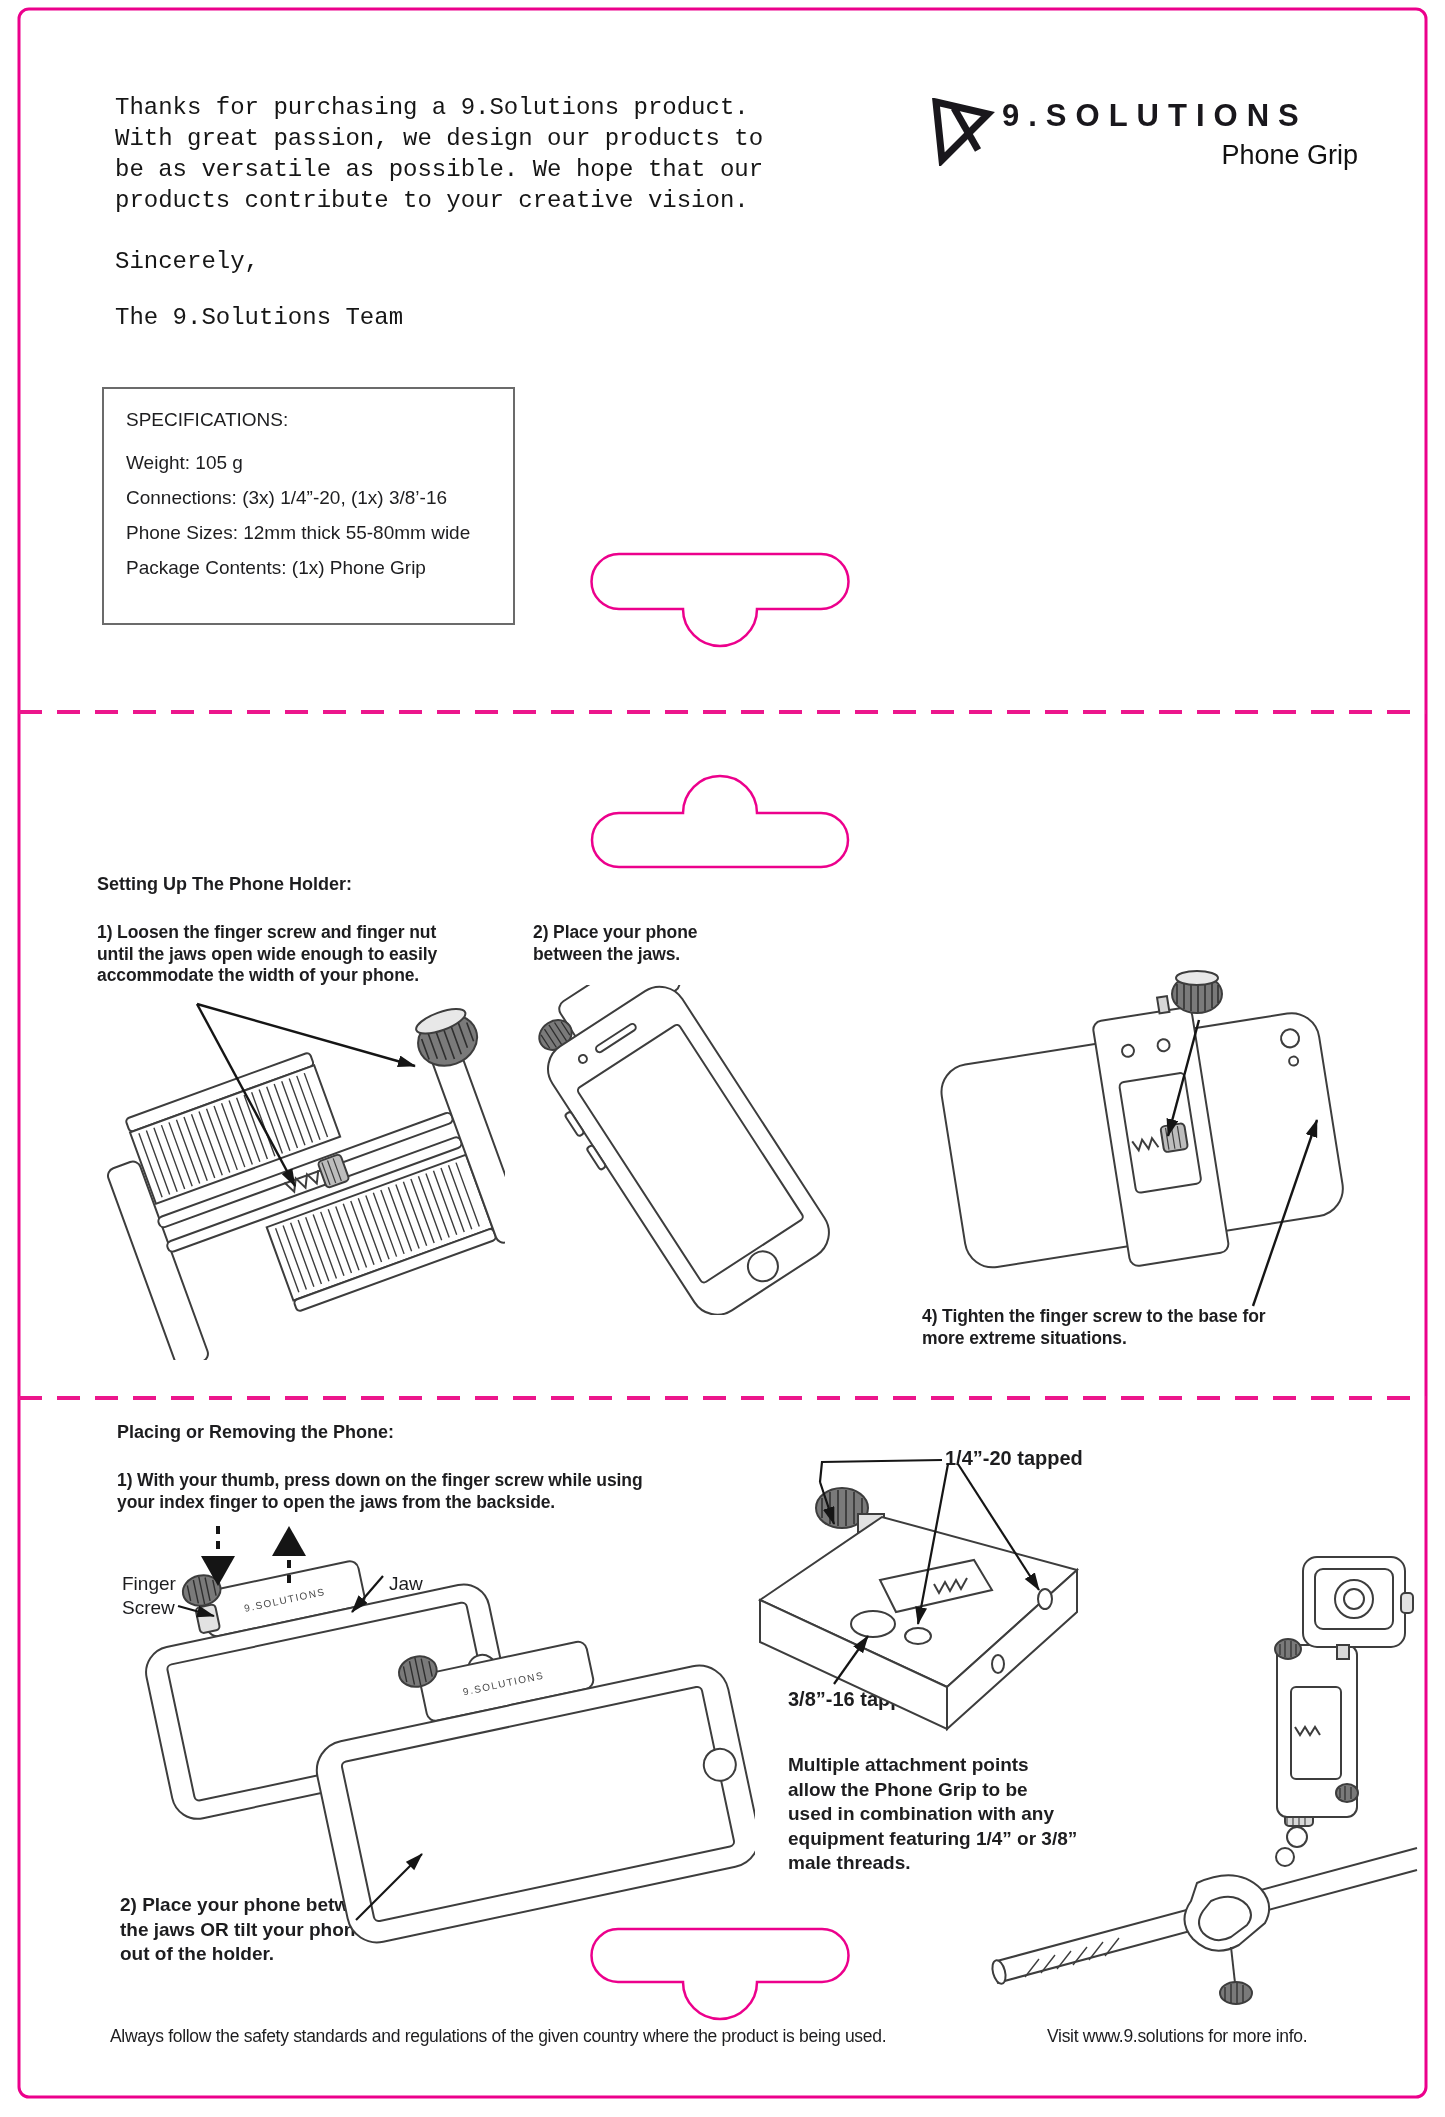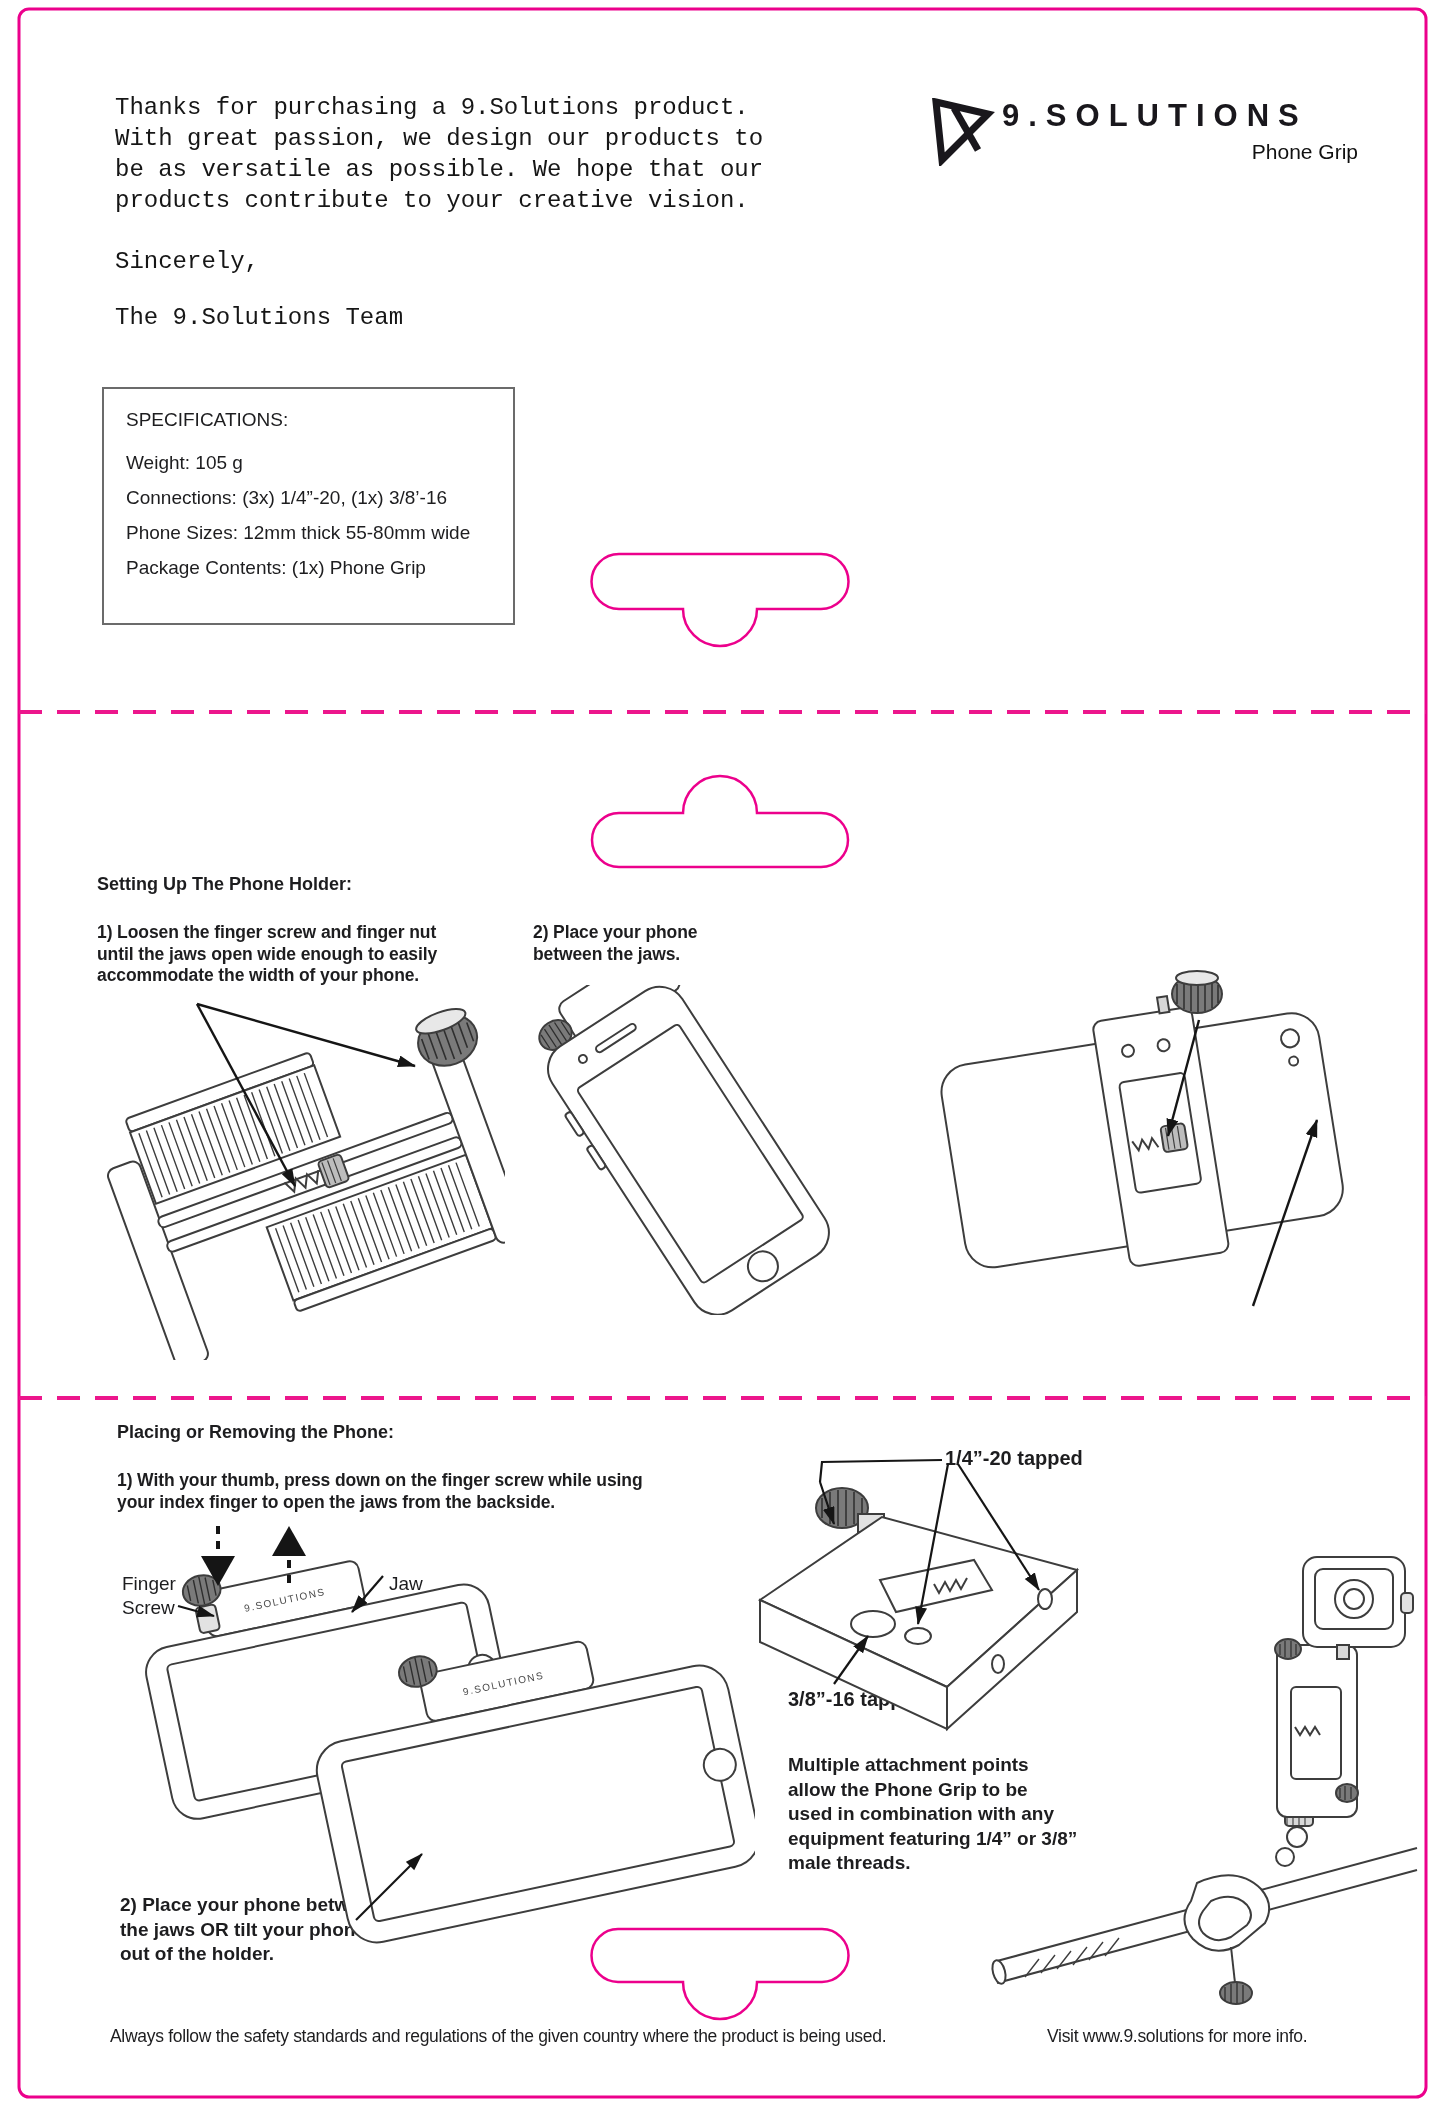--- a/index.html
+++ b/index.html
@@ -7,21 +7,21 @@
         font-family:"Liberation Sans",sans-serif;color:#1d1d1f;padding-left:16px;}
   .abs{position:absolute;}
   .pre{white-space:pre-line;}
   .mono{font-family:"Liberation Mono","DejaVu Sans Mono",monospace;font-size:24px;line-height:31px;color:#161616;}
   .instr{font-weight:bold;font-size:17.5px;line-height:21.5px;letter-spacing:-0.1px;}
   .h-sec{font-weight:bold;font-size:18px;}
   .spec-box{border:2px solid #6b6b6b;width:413px;height:238px;box-sizing:border-box;padding:20px 0 0 22px;}
   .spec-title{font-size:19px;margin-bottom:14px;}
   .spec-item{font-size:19px;line-height:35px;}
   .logo-text{font-weight:bold;font-size:31px;letter-spacing:9px;color:#19171c;}
-  .logo-sub{font-size:21px;color:#111;}
+  .logo-sub{font-size:27px;color:#111;}
   .callout{font-size:19px;line-height:24px;}
   .callout-b{font-weight:bold;font-size:20px;}
   .note-b{font-weight:bold;font-size:19px;line-height:24.5px;}
   .footer-txt{font-size:17.5px;letter-spacing:-0.3px;}
   svg{display:block;}
   svg text{font-family:"Liberation Sans",sans-serif;}
 </style>
 </head>
 <body>
 
@@ -60,20 +60,22 @@
     <div class="spec-item">Phone Sizes: 12mm thick 55-80mm wide</div>
     <div class="spec-item">Package Contents: (1x) Phone Grip</div>
   </div>
 
   <div class="abs h-sec" style="left:97px;top:874px;">Setting Up The Phone Holder:</div>
   <div class="abs instr pre" style="left:97px;top:922px;">1) Loosen the finger screw and finger nut
 until the jaws open wide enough to easily
 accommodate the width of your phone.</div>
   <div class="abs instr pre" style="left:525px;top:922px;margin-left:8px;">2) Place your phone
 between the jaws.</div>
+  <div class="abs instr pre" style="left:922px;top:1306px;">4) Tighten the finger screw to the base for
+more extreme situations.</div>
 
   <svg class="abs" style="left:85px;top:988px;" width="420" height="372" viewBox="0 0 420 372">
     <defs>
         <marker id="mA" markerUnits="userSpaceOnUse" markerWidth="20" markerHeight="14" refX="17" refY="6" orient="auto">
       <path d="M0,0 L18,6 L0,12 Z" fill="#151515"></path>
         </marker>
       </defs>
     <g stroke="#3d3d3d" stroke-width="2" fill="#ffffff">
       <g transform="translate(12,118) rotate(-20)">
         <rect x="-14" y="64" width="34" height="212" rx="8"></rect>

